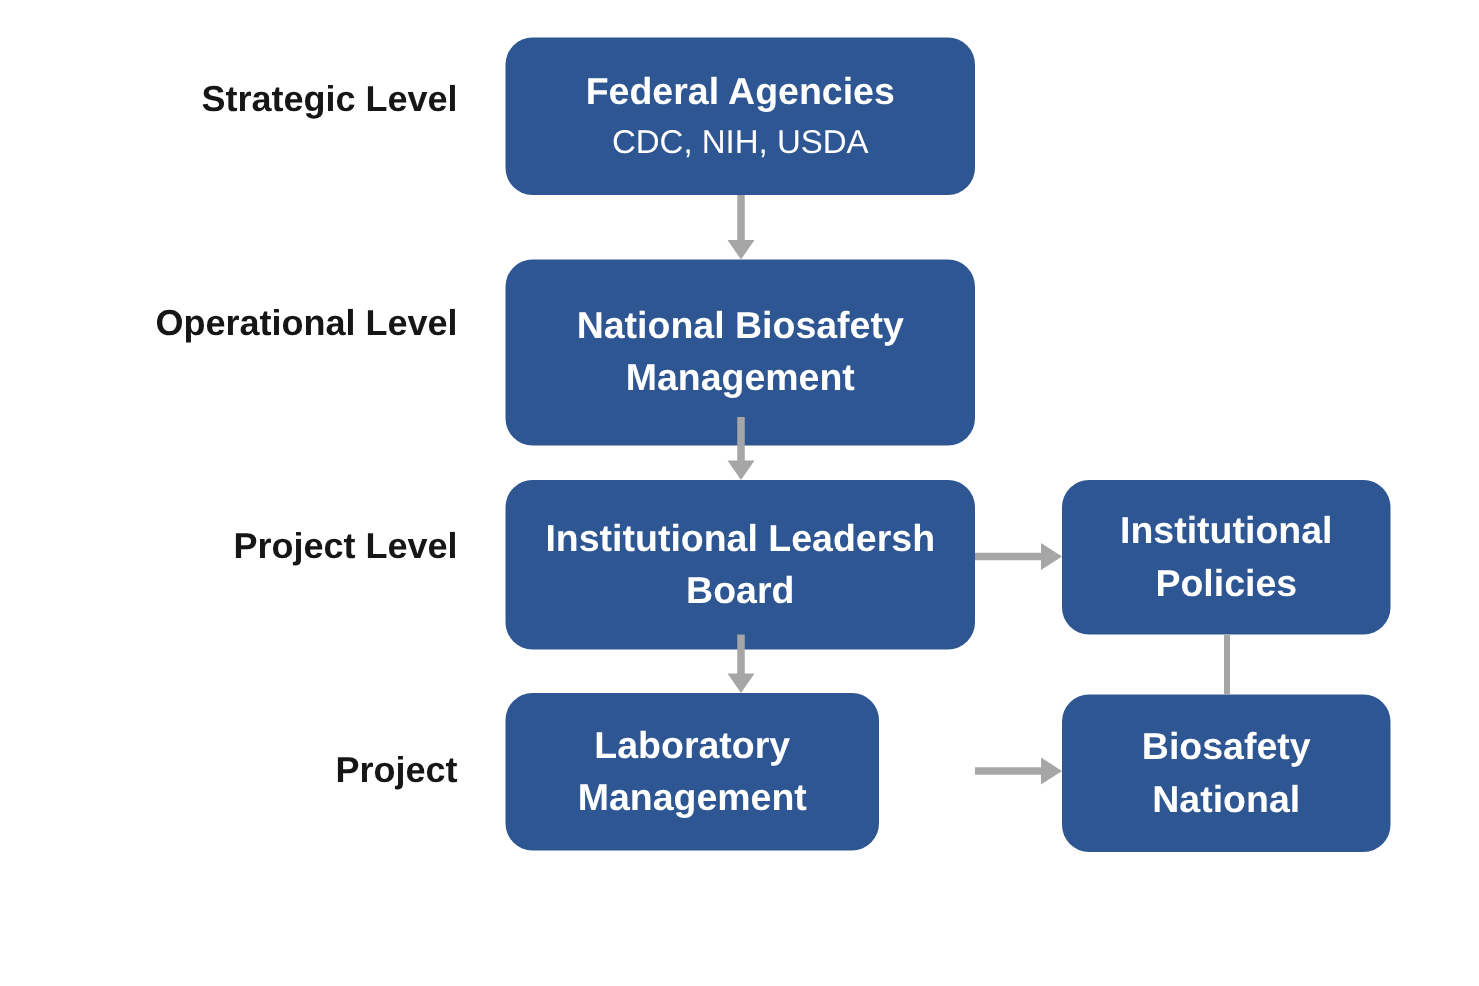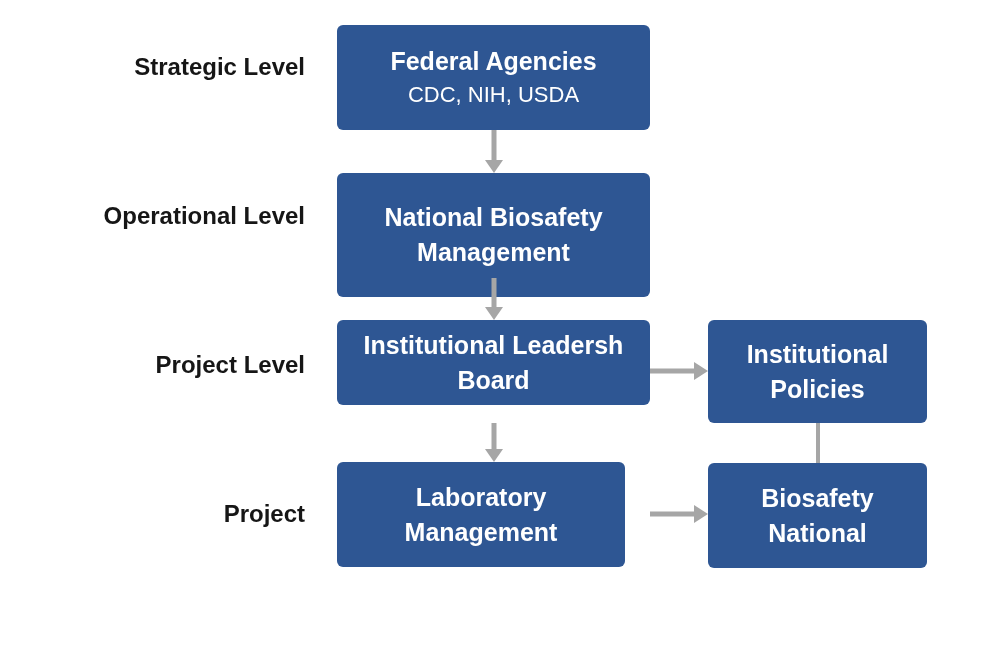--- a/index.html
+++ b/index.html
@@ -23,21 +23,21 @@
     line-height: 30px;
     text-align: right;
     font-size: 24px;
     font-weight: bold;
     color: var(--label-text, #161616);
   }
   .box {
     position: absolute;
     background: var(--box-fill, #2E5693);
     color: var(--box-text, #ffffff);
-    border-radius: 6px;
+    border-radius: 18px;
     display: flex;
     flex-direction: column;
     align-items: center;
     justify-content: center;
     text-align: center;
   }
   .box-line {
     font-size: 25px;
     font-weight: bold;
     line-height: 35px;
@@ -104,26 +104,26 @@
   <div class="box" style="left:337px; top:25px; width:313px; height:105px;">
     <div class="box-line">Federal Agencies</div>
     <div class="box-subtitle">CDC, NIH, USDA</div>
   </div>
 
   <div class="box" style="left:337px; top:173px; width:313px; height:124px;">
     <div class="box-line">National Biosafety</div>
     <div class="box-line">Management</div>
   </div>
 
-  <div class="box" style="left:337px; top:320px; width:313px; height:85px;">
+  <div class="box" style="left:337px; top:320px; width:313px; height:113px;">
     <div class="box-line">Institutional Leadersh</div>
     <div class="box-line">Board</div>
   </div>
 
-  <div class="box" style="left:337px; top:462px; width:288px; height:105px;">
+  <div class="box" style="left:337px; top:462px; width:249px; height:105px;">
     <div class="box-line">Laboratory</div>
     <div class="box-line">Management</div>
   </div>
 
   <div class="box" style="left:708px; top:320px; width:219px; height:103px;">
     <div class="box-line">Institutional</div>
     <div class="box-line">Policies</div>
   </div>
 
   <div class="box" style="left:708px; top:463px; width:219px; height:105px;">

